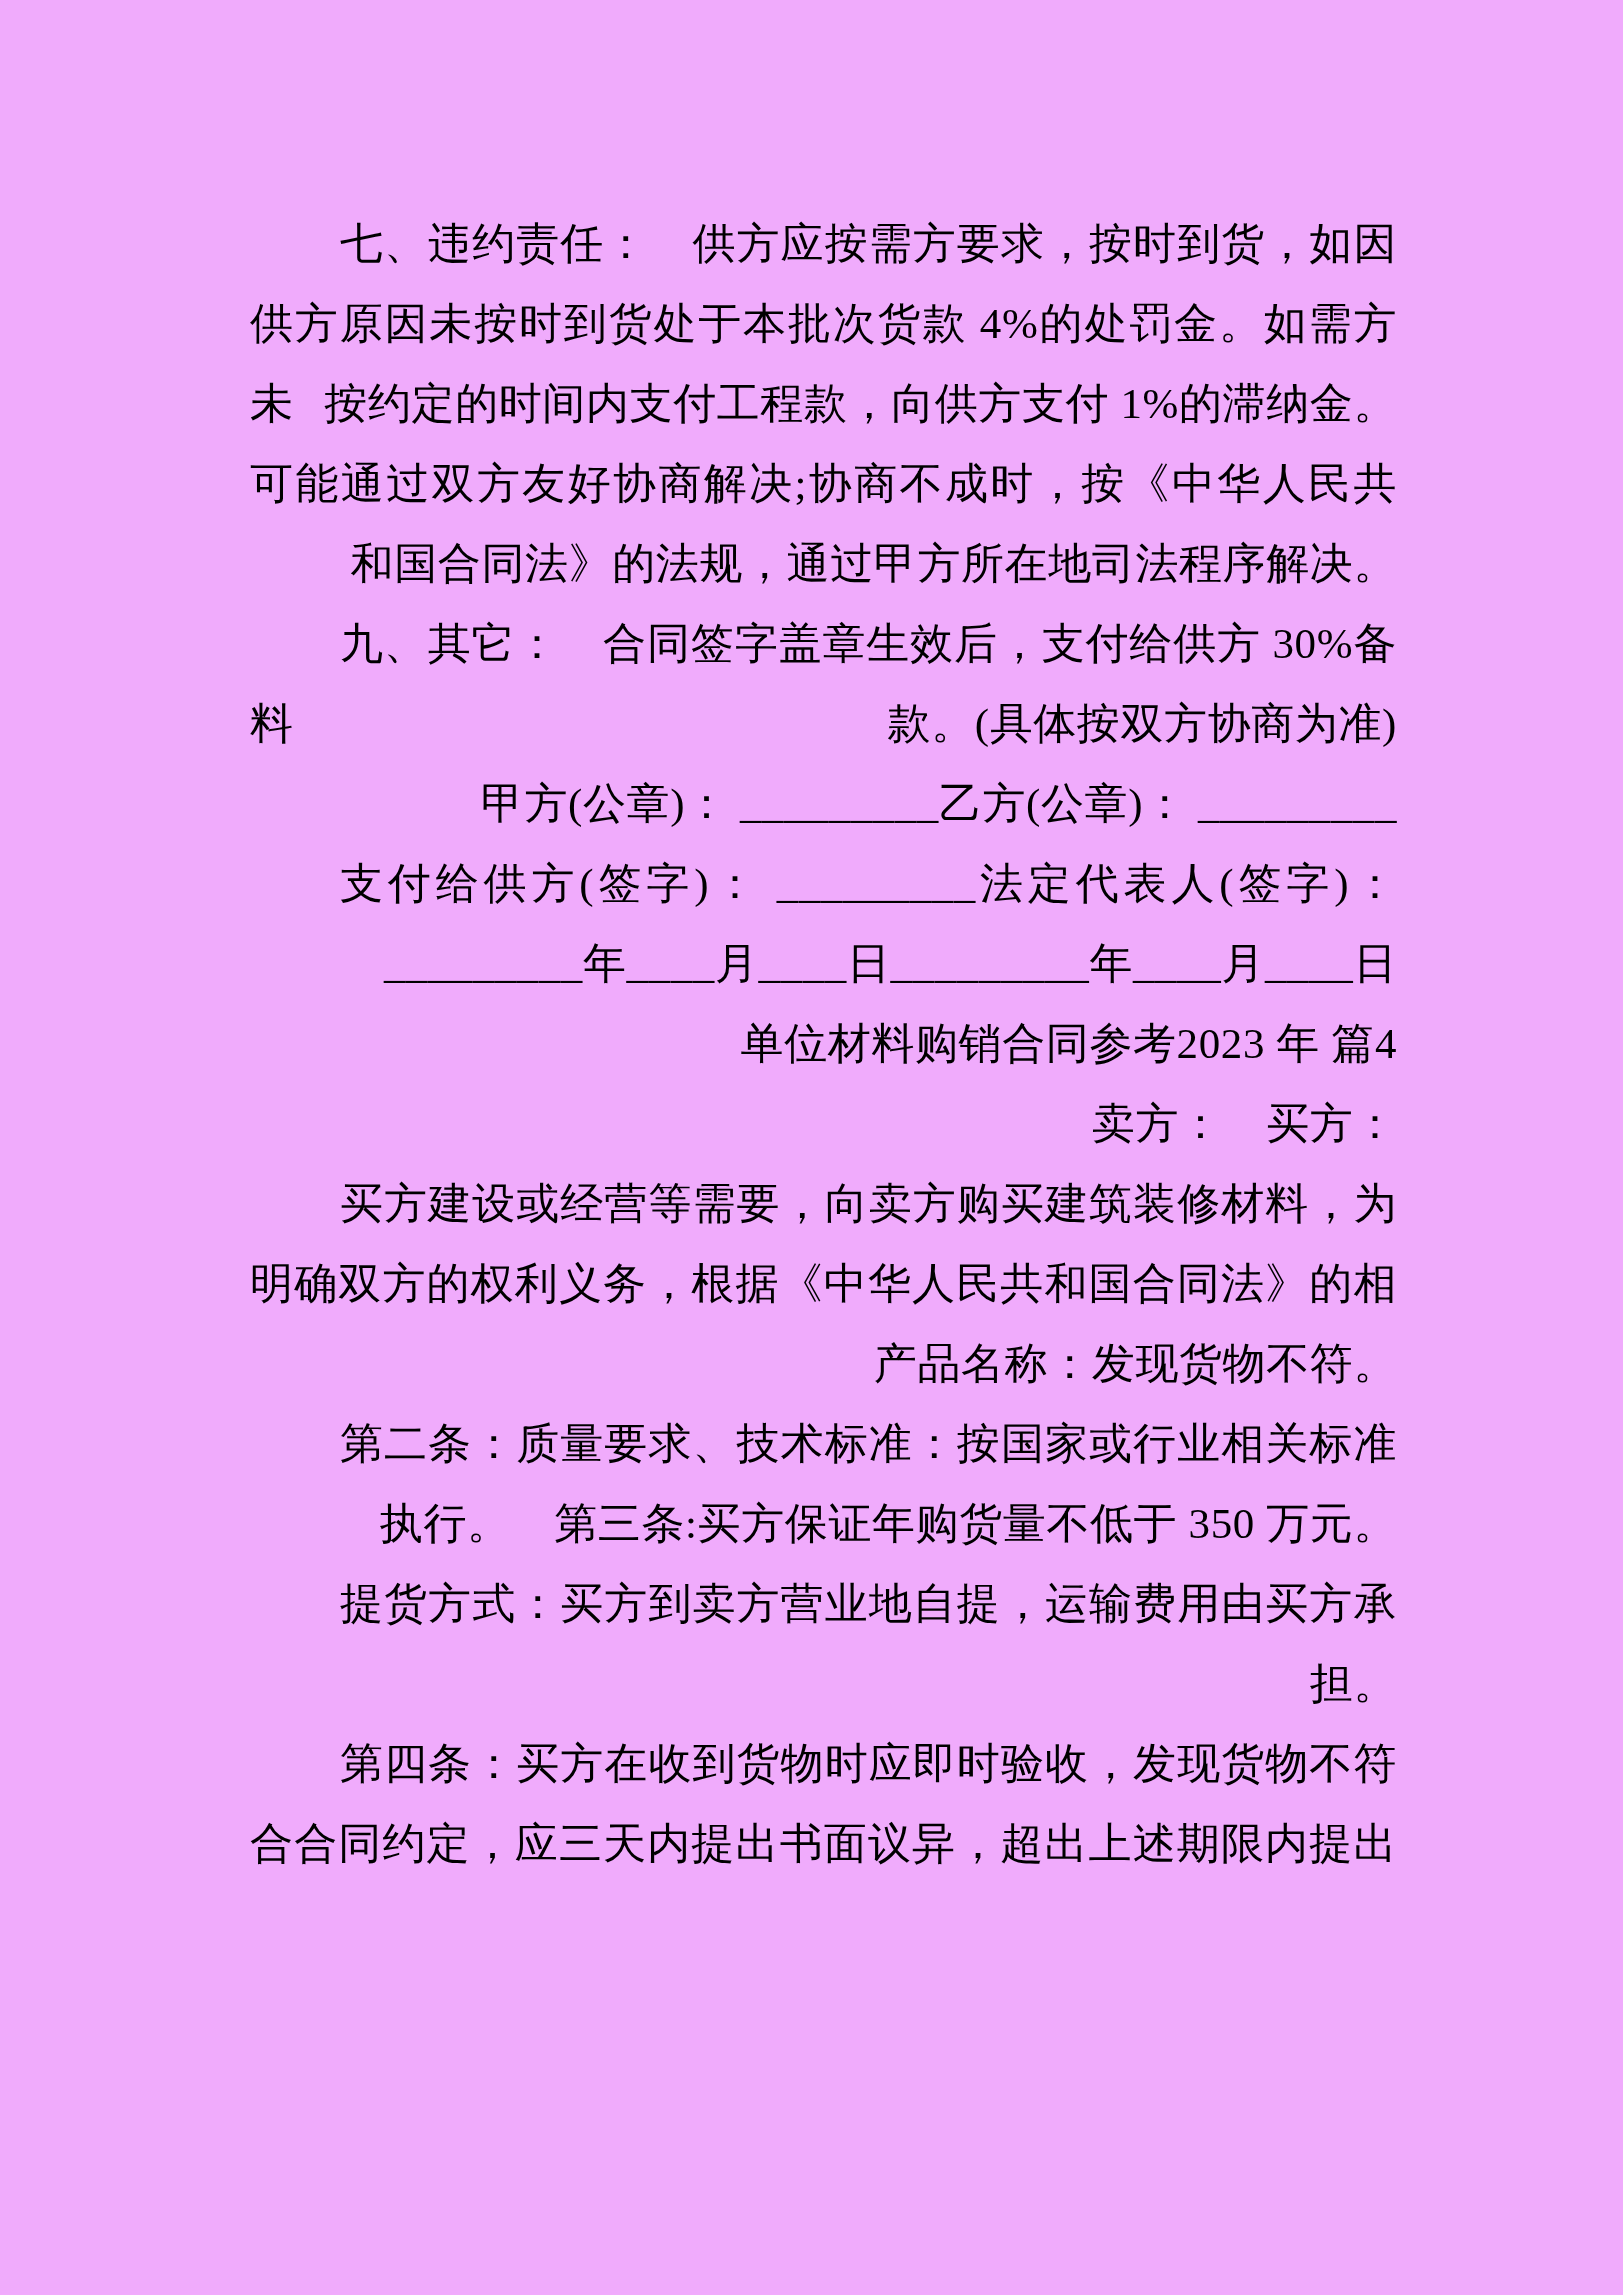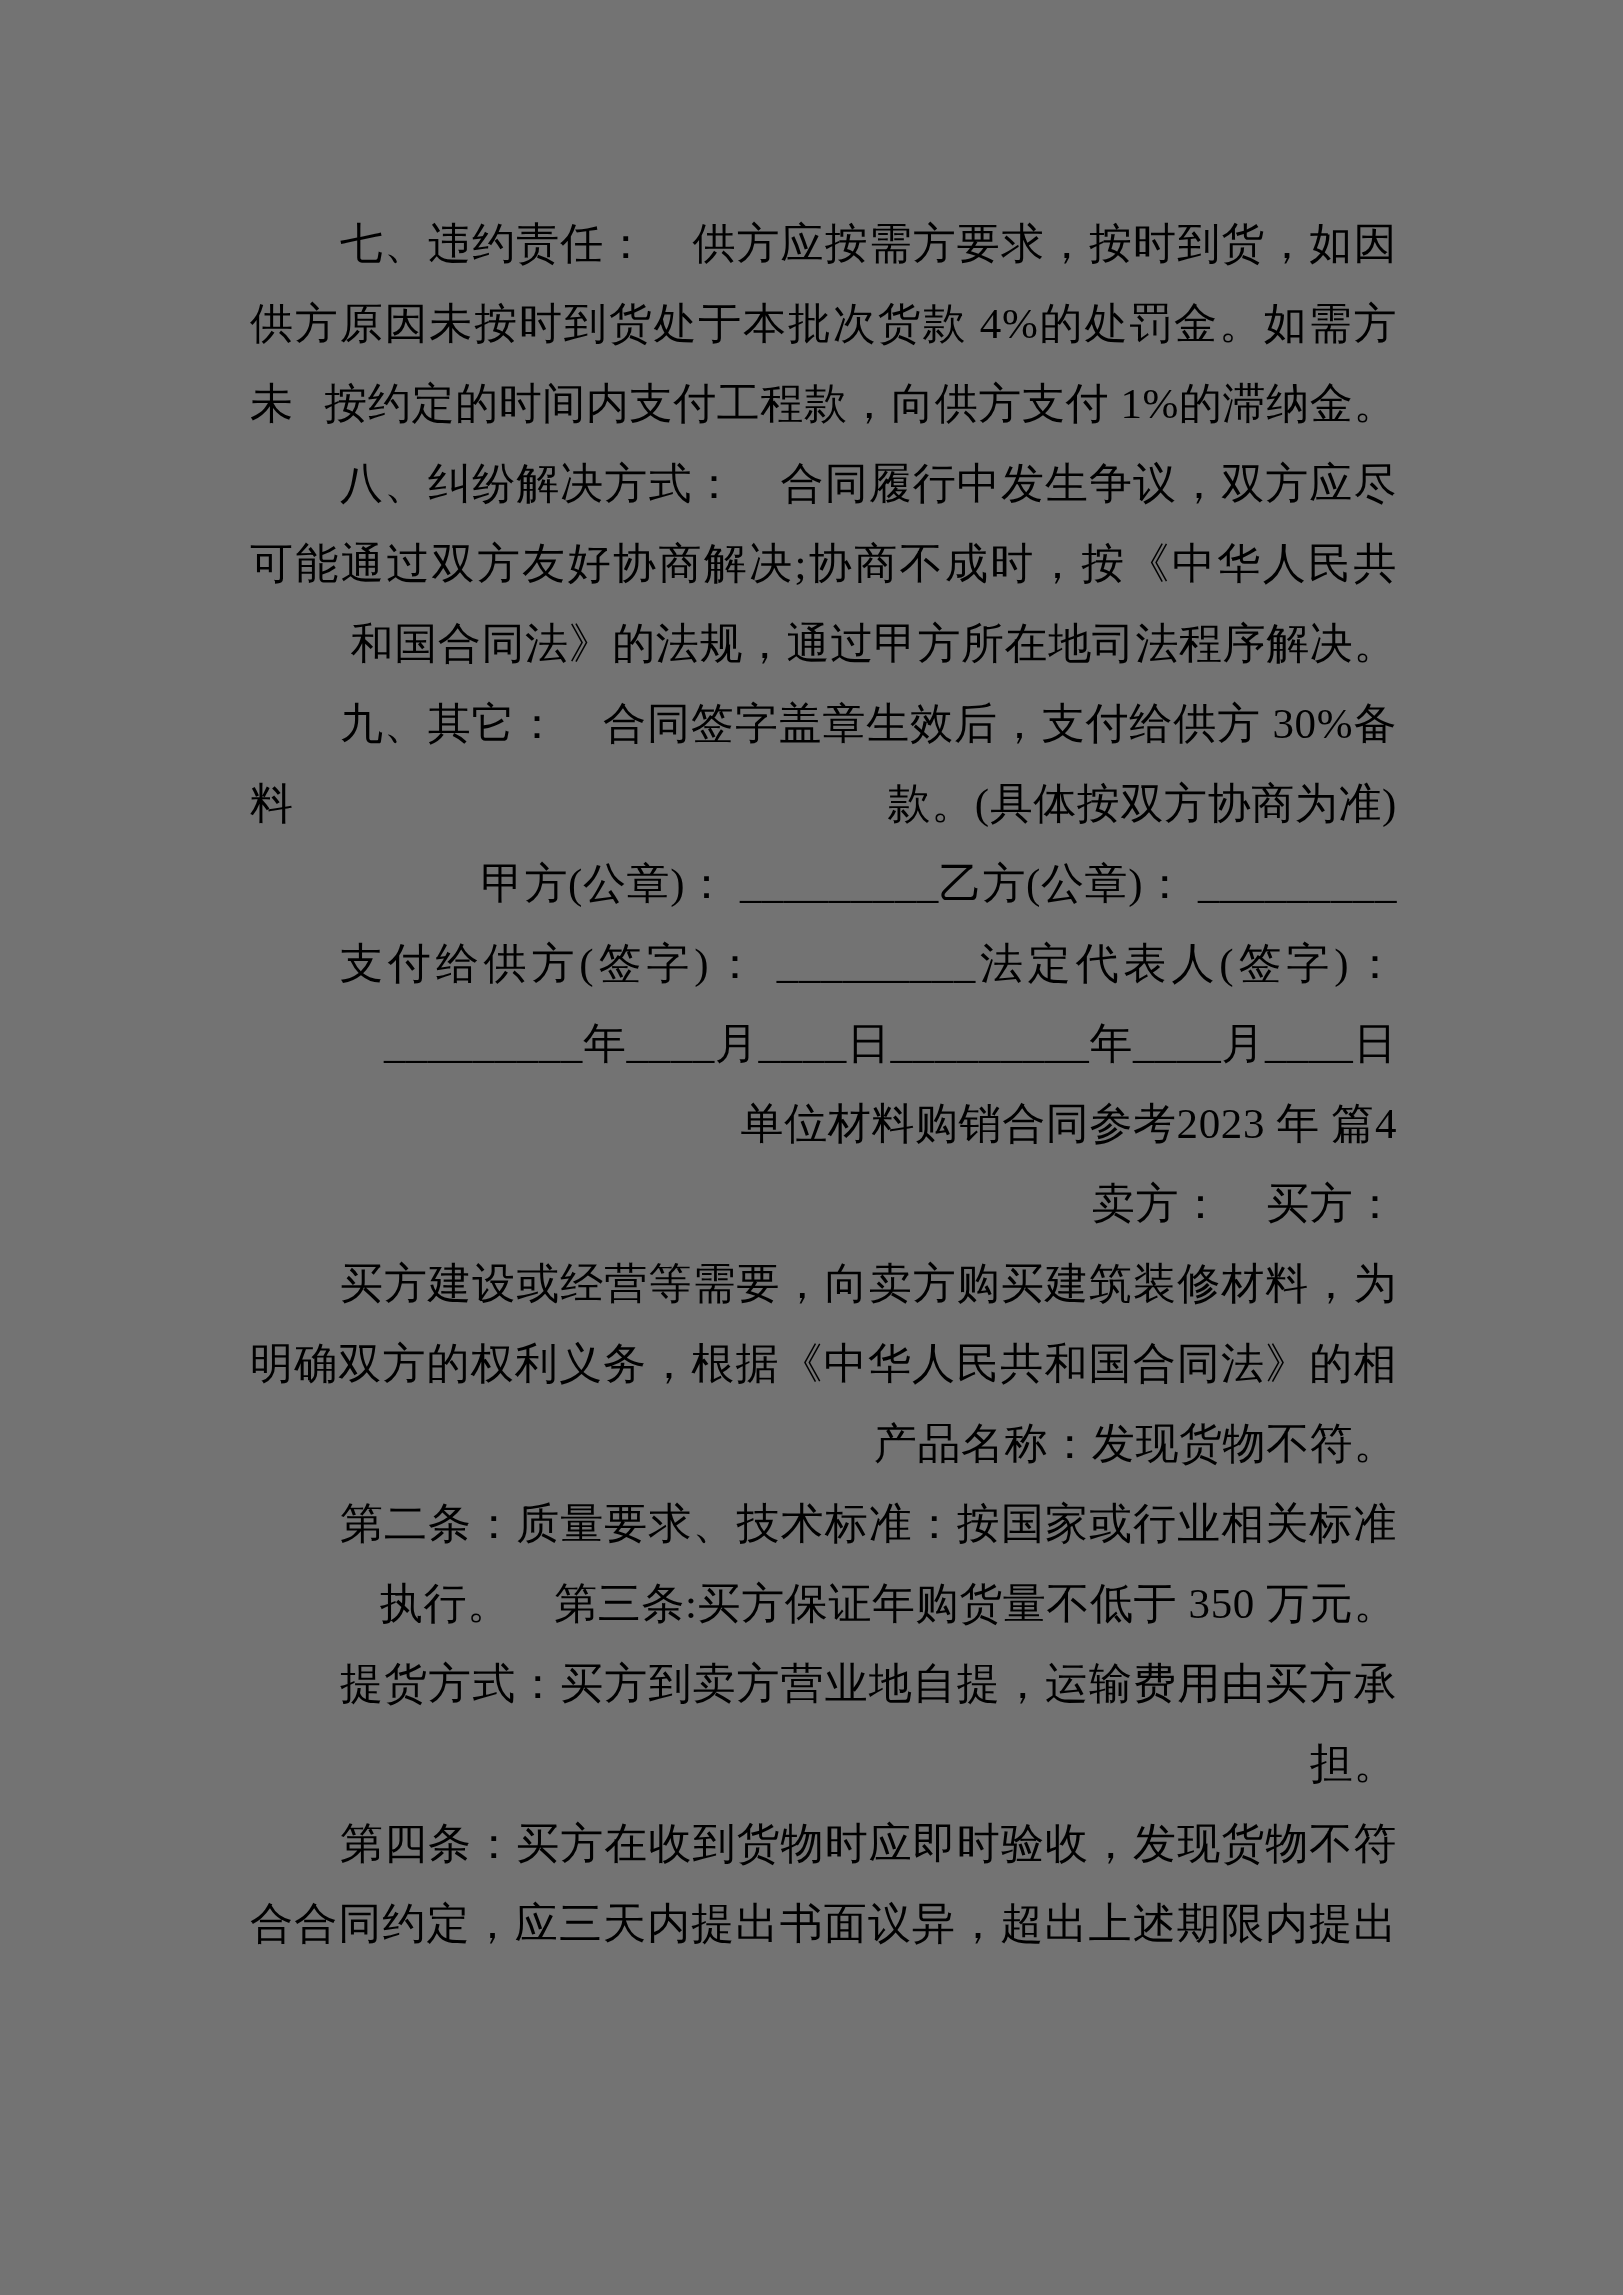--- a/index.html
+++ b/index.html
@@ -4,21 +4,21 @@
 <style>
   html, body {
     margin: 0;
     padding: 0;
     background: #ffffff;
   }
   .page {
     position: relative;
     width: 1623px;
     height: 2295px;
-    background: #737373;
+    background: #f0abfc;
     color: #000000;
     overflow: hidden;
     font-family: "Liberation Serif", "DejaVu Serif", serif;
   }
   .doc {
     position: absolute;
     left: 250px;
     top: 204px;
     width: 1147px;
     font-size: 43px;
@@ -42,21 +42,20 @@
   }
 </style>
 </head>
 <body>
 
 <div class="page">
   <div class="doc" id="doc-body">
       <div class="line indent justify">七、违约责任：　供方应按需方要求，按时到货，如因</div>
       <div class="line justify">供方原因未按时到货处于本批次货款 4%的处罚金。如需方未</div>
       <div class="line">按约定的时间内支付工程款，向供方支付 1%的滞纳金。</div>
-      <div class="line indent justify">八、纠纷解决方式：　合同履行中发生争议，双方应尽</div>
       <div class="line justify">可能通过双方友好协商解决;协商不成时，按《中华人民共</div>
       <div class="line">和国合同法》的法规，通过甲方所在地司法程序解决。</div>
       <div class="line indent justify">九、其它：　合同签字盖章生效后，支付给供方 30%备料</div>
       <div class="line">款。(具体按双方协商为准)</div>
       <div class="line indent">甲方(公章)： _________乙方(公章)： _________</div>
       <div class="line indent justify">支付给供方(签字)： _________法定代表人(签字)：</div>
       <div class="line indent">_________年____月____日_________年____月____日</div>
       <div class="line indent">单位材料购销合同参考2023 年 篇4</div>
       <div class="line indent">卖方：　买方：</div>
       <div class="line indent justify">买方建设或经营等需要，向卖方购买建筑装修材料，为</div>

